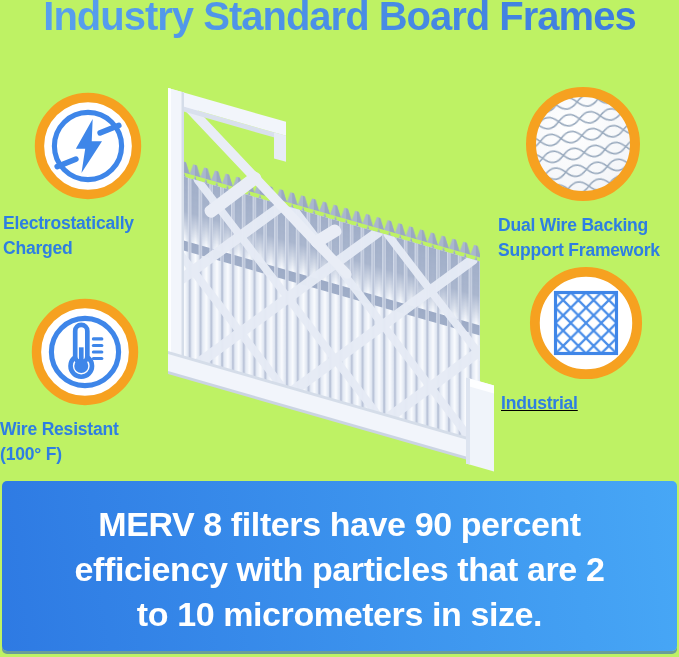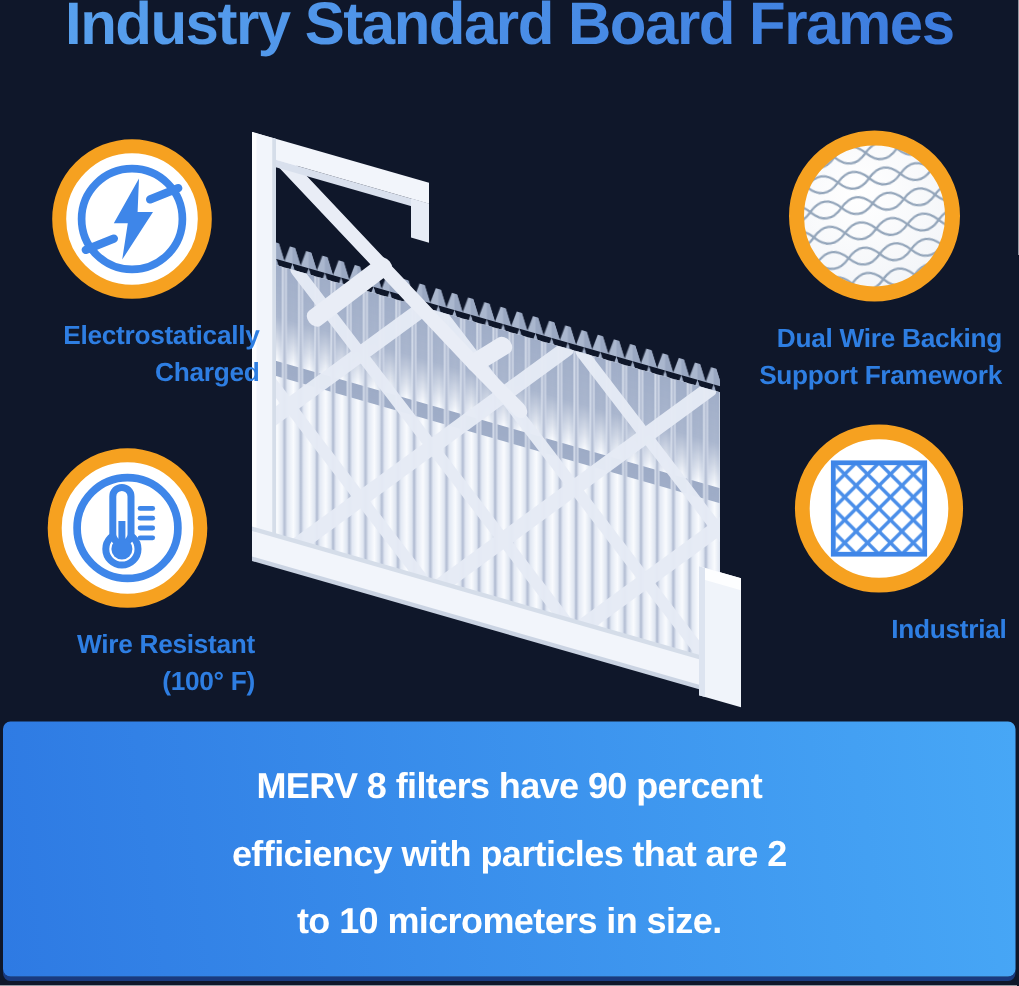--- a/index.html
+++ b/index.html
@@ -1,44 +1,44 @@
 <!DOCTYPE html>
 <html><head>
 <meta charset="utf-8">
 <style>
   html,body{margin:0;padding:0;background:#ffffff;}
   .canvas{
-    position:relative;width:679px;height:657px;background:#0f172a;overflow:hidden;
+    position:relative;width:679px;height:657px;background:#bef264;overflow:hidden;
     font-family:"Liberation Sans", sans-serif;
   }
   
   .title{
     position:absolute;top:-6px;left:0;width:679px;text-align:center;
     font-size:40px;font-weight:bold;letter-spacing:-1px;
     background:linear-gradient(90deg,#5aa3ef 0%,#3a79dd 100%);
     -webkit-background-clip:text;background-clip:text;color:transparent;
     white-space:nowrap;
   }
   
-  .feature{position:absolute;width:170px;text-align:right;}
+  .feature{position:absolute;width:170px;text-align:left;}
   .f-tl{left:3px;top:90px;}
   .f-tr{left:498px;top:84px;}
   .f-bl{left:0px;top:296px;}
-  .f-br{left:501px;top:280px;}
+  .f-br{left:501px;top:264px;text-decoration:underline;}
   .feature .label{
     margin-top:9px;font-size:17.5px;font-weight:bold;color:#2e7ee2;line-height:1.42;
     letter-spacing:-0.2px;
   }
   .feature svg{display:block;margin:0 auto;}
   
   .banner{
     position:absolute;left:2px;right:2px;top:481px;height:170px;border-radius:5px;
     background:linear-gradient(83deg,#2e7ae3 0%,#47a7f6 100%);
     box-shadow:0 3px 0 rgba(34,88,196,0.55);
-    color:#ffffff;text-align:center;font-weight:bold;font-size:24px;
+    color:#ffffff;text-align:center;font-weight:bold;font-size:34px;
     letter-spacing:-0.4px;padding-top:21px;box-sizing:border-box;line-height:45px;
   }
   
   .filter-art{position:absolute;left:148px;top:66px;}
 </style>
 </head>
 <body>
 
 <div class="canvas">
 

